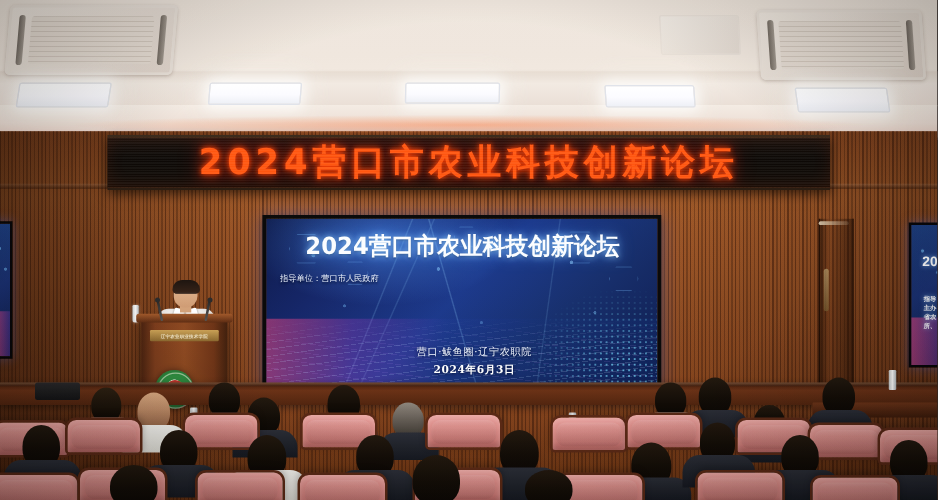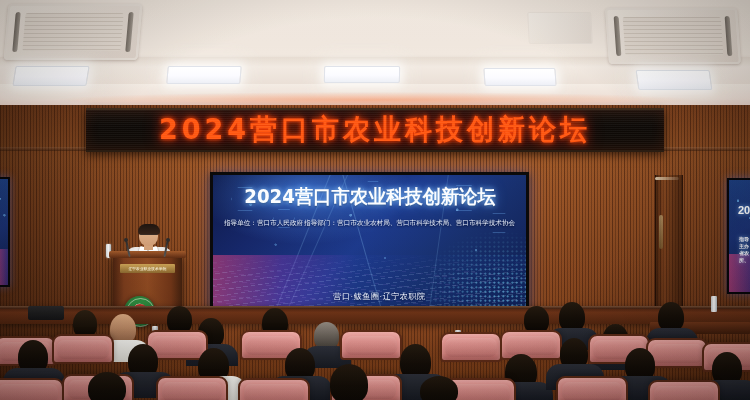--- a/index.html
+++ b/index.html
@@ -189,21 +189,21 @@
     transform:scaleX(.96);
     font-family:"DejaVu Sans","Liberation Sans",sans-serif;
   }
   .scr-sub{
     margin-top:5px;font-size:12.5px;font-weight:700;white-space:nowrap;
     color:#f4ead2;font-style:italic;letter-spacing:1px;
     text-shadow:0 0 5px rgba(255,225,150,.7),0 1px 2px rgba(0,10,40,.8);
     font-family:"DejaVu Serif","Liberation Serif",serif;
   }
   .scr-lines-block{
-    margin-top:9px;width:93%;display:flex;gap:1px;
+    margin-top:9px;width:93%;display:flex;flex-direction:column;gap:1px;
   }
   .scr-line{
     font-size:6.6px;color:#eef4ff;white-space:nowrap;line-height:1.45;
     text-shadow:0 1px 2px rgba(0,10,40,.95);
     text-align:left;
     font-family:"DejaVu Sans","Liberation Sans",sans-serif;
   }
   .scr-footer{
     position:absolute;left:10px;bottom:7px;width:100%;text-align:center;
   }
@@ -442,24 +442,24 @@
     <div class="scr-hex" style="left:274px;top:38px;width:22px;height:18px;"></div>
     <div class="scr-hex" style="left:150px;top:6px;width:18px;height:15px;"></div>
     <div class="scr-bottom"></div>
     <div class="scr-wave"></div>
     <div class="scr-dots-r"></div>
 
     <div class="scr-content">
       <div class="scr-title">2024营口市农业科技创新论坛</div>
       <div class="scr-lines-block">
         <div class="scr-line">指导单位：营口市人民政府</div>
-        <div class="scr-line">指导部门：营口市农业农村局、营口市科学技术局、营口市科学技术协会</div>
       </div>
       <div class="scr-footer">
         <div class="scr-venue">营口·鲅鱼圈·辽宁农职院</div>
+        <div class="scr-date">2024年6月3日</div>
       </div>
     </div>
   </div>
 
   <div class="side-screen" style="left:727px;top:178px;width:30px;height:112px;">
     <div class="sidetop"></div>
     <div class="sidebot"></div>
     <div class="side-txt" style="top:24px;font-size:11px;">20</div>
     <div class="side-txt" style="top:56px;font-size:5px;">指导</div>
     <div class="side-txt" style="top:63px;font-size:5px;">主办</div>

